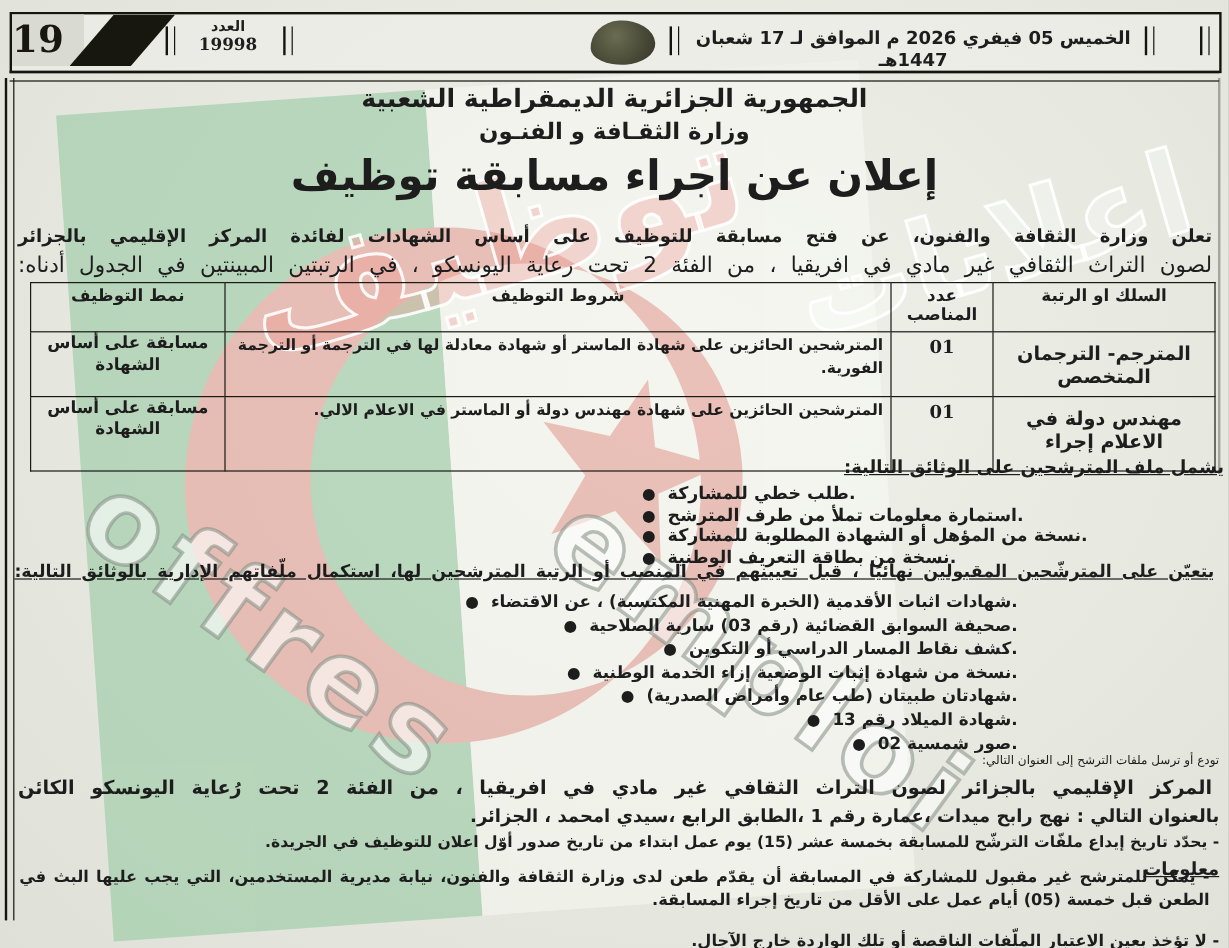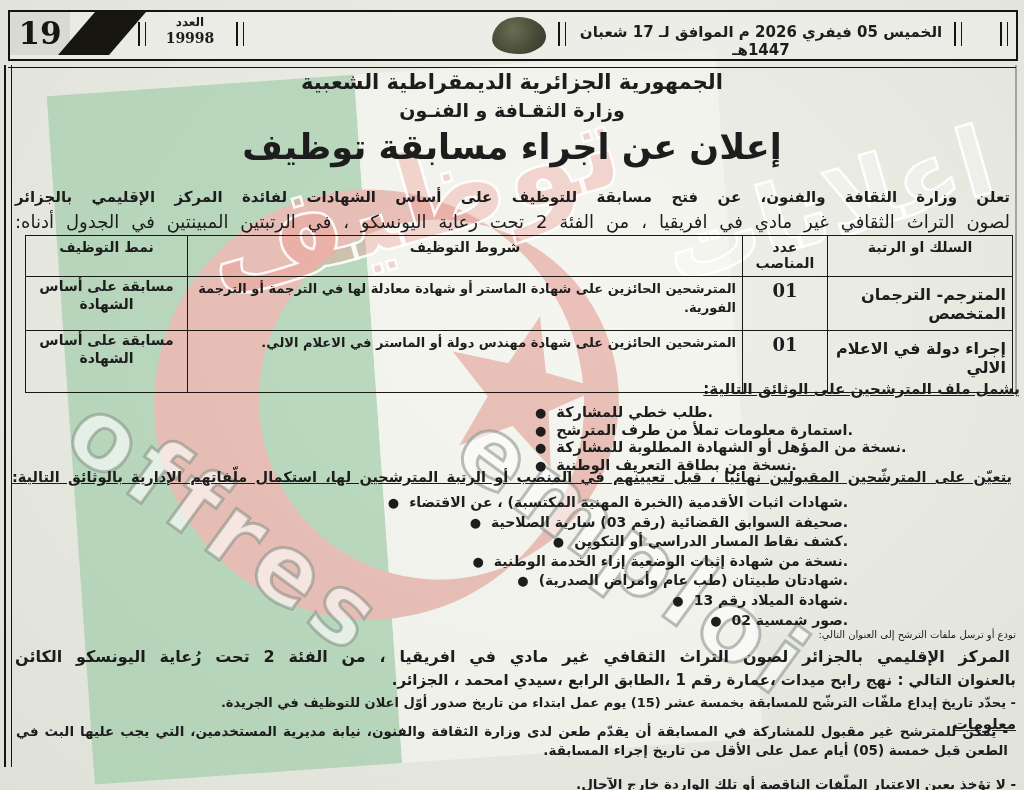--- a/index.html
+++ b/index.html
@@ -15,21 +15,21 @@
   #flag .green{position:absolute;left:0;top:0;width:46%;height:100%;background:#7fc08f;}
   #flag .white{position:absolute;left:46%;top:0;width:54%;height:100%;background:#fbfcf6;}
   #flag svg{position:absolute;left:0;top:0;}
   .bubble{position:absolute;font-weight:bold;white-space:nowrap;
           -webkit-text-stroke:3px rgba(130,140,130,.55);}
   .bubble.ar{-webkit-text-stroke:2.5px rgba(255,255,255,.9);}
 
   
   #band{position:absolute;left:8px;top:10px;width:1006px;height:47px;border:2px solid #15150f;z-index:3;background:rgba(238,239,233,.6);}
   #corner19{position:absolute;left:0;top:0;width:60px;height:43px;background:#d9dad2;
-            font-family:"DejaVu Serif",serif;font-weight:bold;font-size:31px;line-height:43px;text-align:center;color:#17170f;}
+            font-family:"DejaVu Serif",serif;font-weight:bold;font-size:31px;line-height:43px;text-align:left;color:#17170f;}
   #wedge{position:absolute;left:48px;top:0;width:88px;height:43px;background:#17170f;
          clip-path:polygon(42% 0,100% 0,58% 100%,0 100%);}
   .tick{position:absolute;top:10px;width:5px;height:24px;border-left:2px solid #15150f;border-right:1.5px solid #15150f;}
   #issuebox{position:absolute;left:140px;top:3px;width:80px;height:38px;text-align:center;}
   #issuebox .lbl{font-size:12px;font-weight:bold;line-height:15px;}
   #issuebox .num{font-family:"DejaVu Serif",serif;font-size:14px;font-weight:bold;line-height:16px;}
   #blob{position:absolute;left:482px;top:5px;width:54px;height:37px;
         background:radial-gradient(circle at 40% 35%, #6a6d52 0%, #4a4c38 55%, #34352a 100%);
         border-radius:46% 54% 48% 52% / 60% 55% 45% 40%;transform:rotate(-3deg);}
   #dateline{position:absolute;left:565px;top:11px;width:372px;direction:rtl;text-align:center;
@@ -46,22 +46,22 @@
   #ministry{top:99px;left:0;width:1024px;text-align:center;font-size:19px;font-weight:bold;letter-spacing:2px;}
   #title{top:127px;left:0;width:1024px;text-align:center;font-size:35px;font-weight:bold;}
   .stretch{text-align:justify;text-align-last:justify;}
   #intro1{top:188px;left:15px;width:995px;font-size:15px;font-weight:bold;}
   #intro2{top:211px;left:15px;width:995px;font-size:18px;font-weight:normal;}
 
   #jobtable{top:235px;left:25px;}
   table{border-collapse:collapse;width:987px;table-layout:fixed;}
   th,td{border:1.5px solid #1a1a15;padding:3px 6px;vertical-align:top;background:transparent;}
   th{font-size:14px;font-weight:bold;text-align:center;height:34px;}
-  td.rank{font-size:16px;font-weight:bold;text-align:right;padding-top:8px;}
-  td.pos{font-size:18px;font-weight:bold;text-align:center;font-family:"DejaVu Serif",serif;margin-top:36px;}
+  td.rank{font-size:16px;font-weight:bold;text-align:center;padding-top:8px;}
+  td.pos{font-size:15px;font-weight:bold;text-align:center;font-family:"DejaVu Serif",serif;margin-top:36px;}
   td.cond{font-size:13px;font-weight:bold;line-height:1.45;}
   td.mode{font-size:14px;font-weight:bold;text-align:center;padding-top:0;line-height:1.3;}
   tr.r1 td{height:42px;} tr.r2 td{height:50px;}
 
   .heading{font-size:15px;font-weight:bold;text-decoration:underline;white-space:nowrap;}
   #h-file{top:380px;right:4px;}
   #list1{top:404px;left:535px;width:480px;direction:ltr;text-align:left;}
   #list1 .li{font-size:14.5px;font-weight:bold;line-height:16.5px;white-space:nowrap;}
   #h-admin{top:469px;left:12px;width:1000px;font-size:14.5px;font-weight:bold;text-decoration:underline;}
   #list2{top:493px;left:180px;width:668px;direction:ltr;text-align:right;}
@@ -140,21 +140,21 @@
         <th>شروط التوظيف</th>
         <th>نمط التوظيف</th>
       </tr>
       <tr class="r1">
         <td class="rank">المترجم- الترجمان المتخصص</td>
         <td class="pos">01</td>
         <td class="cond">المترشحين الحائزين على شهادة الماستر أو شهادة معادلة لها في الترجمة أو الترجمة الفورية.</td>
         <td class="mode">مسابقة على أساس الشهادة</td>
       </tr>
       <tr class="r2">
-        <td class="rank">إجراء دولة في الاعلام الالي</td>
+        <td class="rank">مهندس دولة في الاعلام إجراء</td>
         <td class="pos">01</td>
         <td class="cond">المترشحين الحائزين على شهادة مهندس دولة أو الماستر في الاعلام الالي.</td>
         <td class="mode">مسابقة على أساس الشهادة</td>
       </tr>
     </tbody>
       </table>
   </div>
 
   <div id="h-file" class="ct heading">يشمل ملف المترشحين على الوثائق التالية:</div>
   <div id="list1" class="ct">

